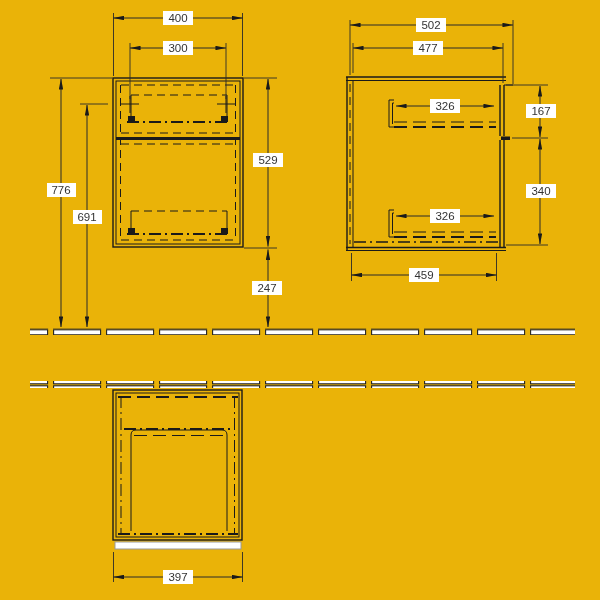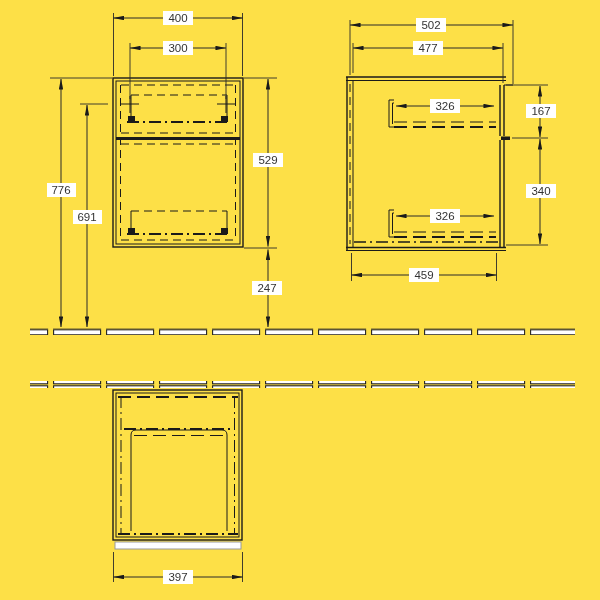--- a/index.html
+++ b/index.html
@@ -1,16 +1,16 @@
 <!DOCTYPE html>
 <html><head>
 <meta charset="utf-8">
 <style>
   html,body{margin:0;padding:0;background:#fff;}
-  .stage{width:600px;height:600px;background:#fde047;position:relative;overflow:hidden;}
+  .stage{width:600px;height:600px;background:#eab308;position:relative;overflow:hidden;}
   svg{display:block;}
   text.dim{
     font-family:"Liberation Sans","DejaVu Sans",sans-serif;
     font-size:11.5px;
     fill:#333333;
     text-anchor:middle;
   }
   .ln{stroke:#1a1a1a;fill:none;}
   .thin{stroke-width:1;}
   .med{stroke-width:1.4;}

